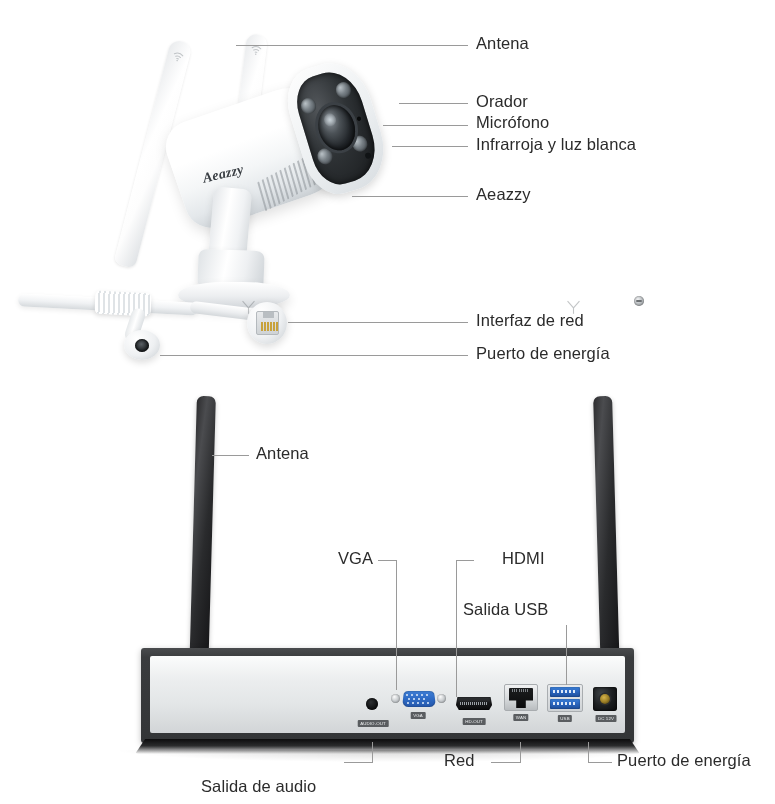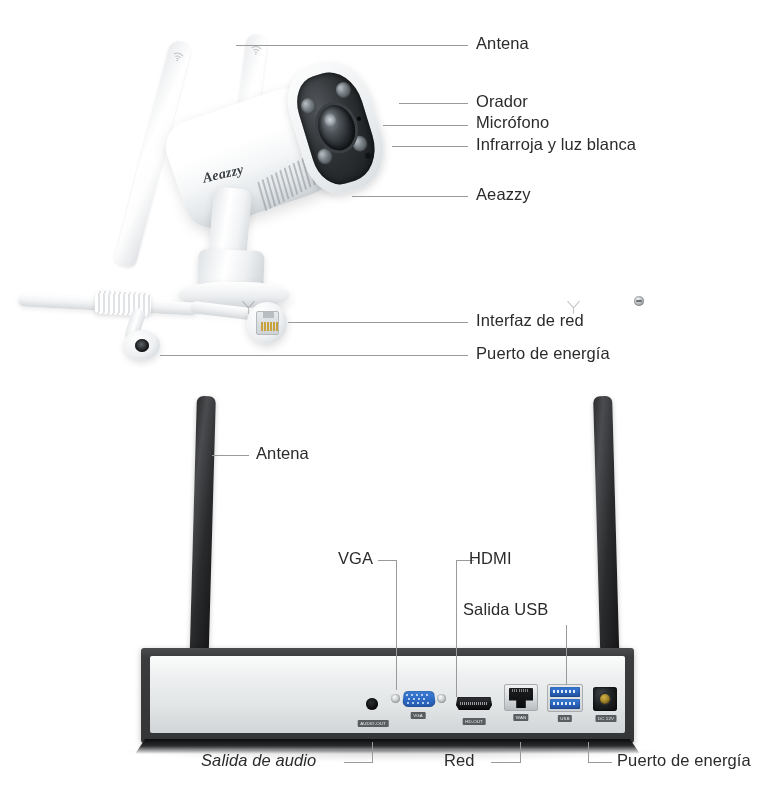--- a/index.html
+++ b/index.html
@@ -651,19 +651,19 @@
   <div class="lead h" style="left:344px; top:762px; width:29px;"></div>
 
   <div class="lead v" style="left:520px; top:742px; height:21px;"></div>
   <div class="lead h" style="left:491px; top:762px; width:30px;"></div>
 
   <div class="lead v" style="left:588px; top:742px; height:21px;"></div>
   <div class="lead h" style="left:588px; top:762px; width:24px;"></div>
 
   <div class="callout" style="left:256px; top:444px;">Antena</div>
   <div class="callout" style="left:338px; top:549px;">VGA</div>
-  <div class="callout" style="left:469px; top:549px;">HDMI</div>
+  <div class="callout" style="left:502px; top:549px;">HDMI</div>
   <div class="callout" style="left:463px; top:600px;">Salida USB</div>
-  <div class="callout" style="left:201px; top:751px;font-style:italic;">Salida de audio</div>
+  <div class="callout" style="left:201px; top:777px;">Salida de audio</div>
   <div class="callout" style="left:444px; top:751px;">Red</div>
   <div class="callout" style="left:617px; top:751px;">Puerto de energía</div>
 
 </div>
 
 </body></html>

